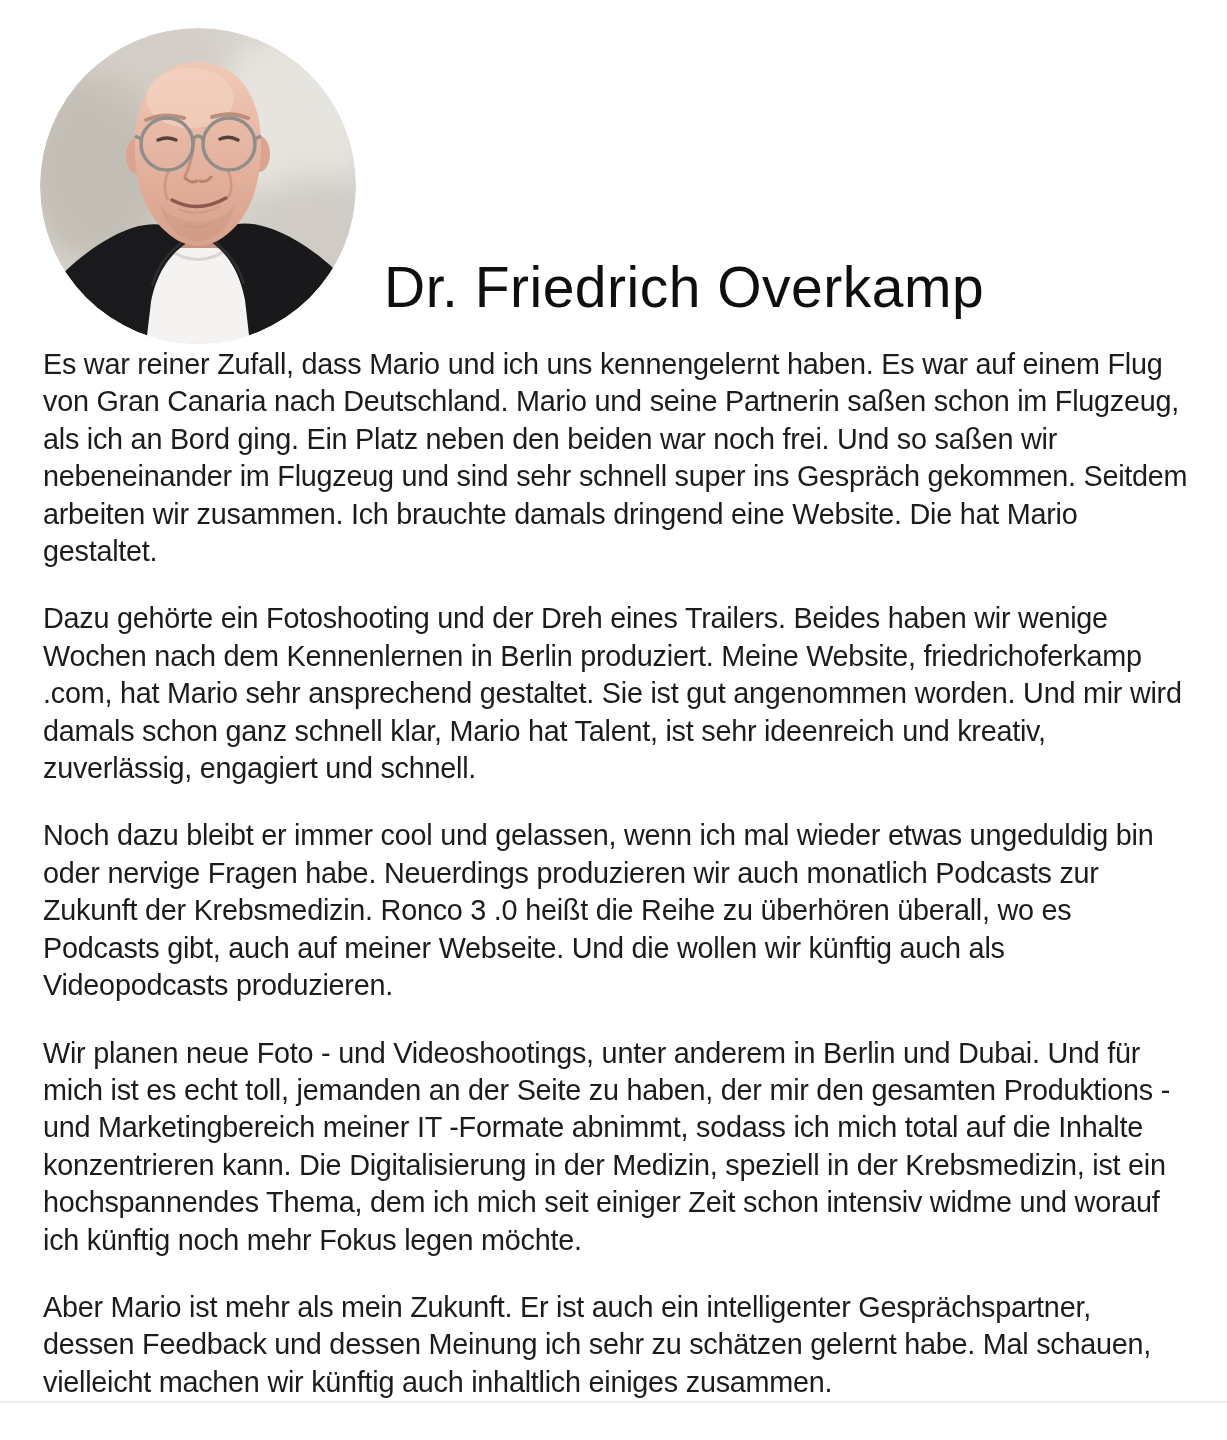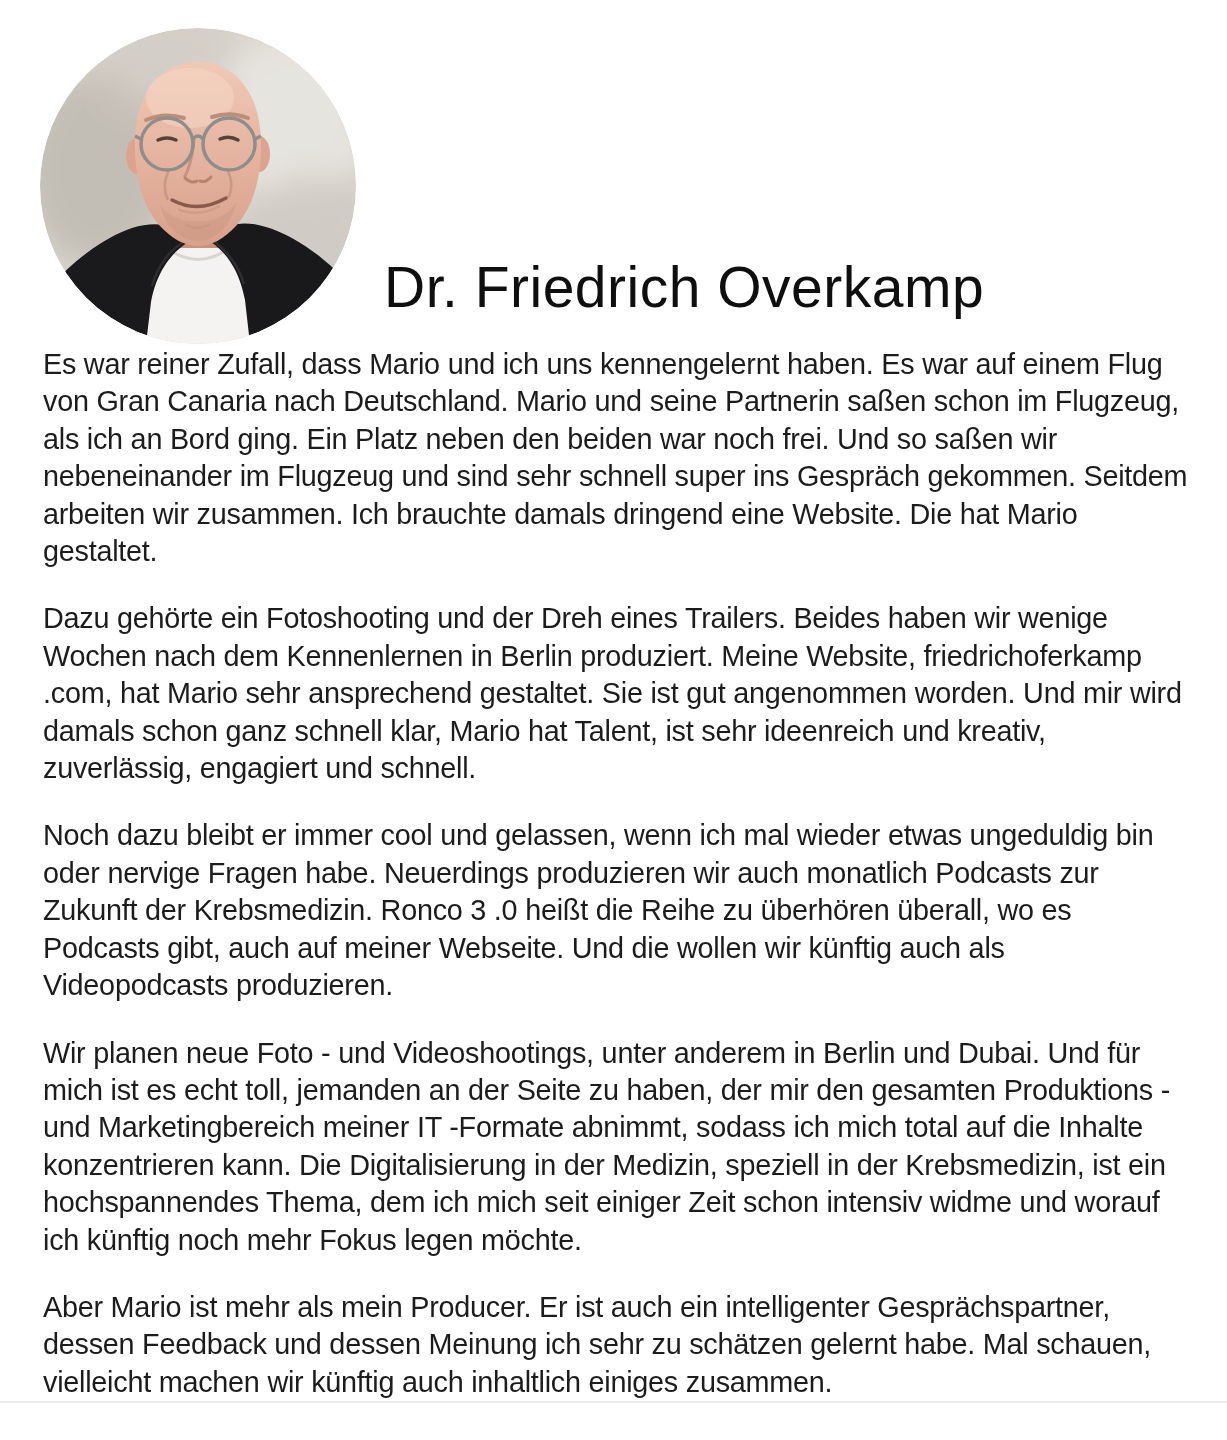--- a/index.html
+++ b/index.html
@@ -116,16 +116,16 @@
   </svg>
 </div>
 
 <h1 class="page-title">Dr. Friedrich Overkamp</h1>
 
 <div class="content">
   <p>Es war reiner Zufall, dass Mario und ich uns kennengelernt haben. Es war auf einem Flug von Gran Canaria nach Deutschland. Mario und seine Partnerin saßen schon im Flugzeug, als ich an Bord ging. Ein Platz neben den beiden war noch frei. Und so saßen wir nebeneinander im Flugzeug und sind sehr schnell super ins Gespräch gekommen. Seitdem arbeiten wir zusammen. Ich brauchte damals dringend eine Website. Die hat Mario gestaltet.</p>
   <p>Dazu gehörte ein Fotoshooting und der Dreh eines Trailers. Beides haben wir wenige Wochen nach dem Kennenlernen in Berlin produziert. Meine Website, friedrichoferkamp .com, hat Mario sehr ansprechend gestaltet. Sie ist gut angenommen worden. Und mir wird damals schon ganz schnell klar, Mario hat Talent, ist sehr ideenreich und kreativ, zuverlässig, engagiert und schnell.</p>
   <p>Noch dazu bleibt er immer cool und gelassen, wenn ich mal wieder etwas ungeduldig bin oder nervige Fragen habe. Neuerdings produzieren wir auch monatlich Podcasts zur Zukunft der Krebsmedizin. Ronco 3 .0 heißt die Reihe zu überhören überall, wo es Podcasts gibt, auch auf meiner Webseite. Und die wollen wir künftig auch als Videopodcasts produzieren.</p>
   <p>Wir planen neue Foto - und Videoshootings, unter anderem in Berlin und Dubai. Und für mich ist es echt toll, jemanden an der Seite zu haben, der mir den gesamten Produktions - und Marketingbereich meiner IT -Formate abnimmt, sodass ich mich total auf die Inhalte konzentrieren kann. Die Digitalisierung in der Medizin, speziell in der Krebsmedizin, ist ein hochspannendes Thema, dem ich mich seit einiger Zeit schon intensiv widme und worauf ich künftig noch mehr Fokus legen möchte.</p>
-  <p>Aber Mario ist mehr als mein Producer. Er ist auch ein intelligenter Gesprächspartner, dessen Feedback und dessen Meinung ich sehr zu schätzen gelernt habe. Mal schauen, vielleicht machen wir künftig auch inhaltlich einiges zusammen.</p>
+  <p>Aber Mario ist mehr als mein Zukunft. Er ist auch ein intelligenter Gesprächspartner, dessen Feedback und dessen Meinung ich sehr zu schätzen gelernt habe. Mal schauen, vielleicht machen wir künftig auch inhaltlich einiges zusammen.</p>
 </div>
 
 <div class="hairline"></div>
 
 </body></html>

